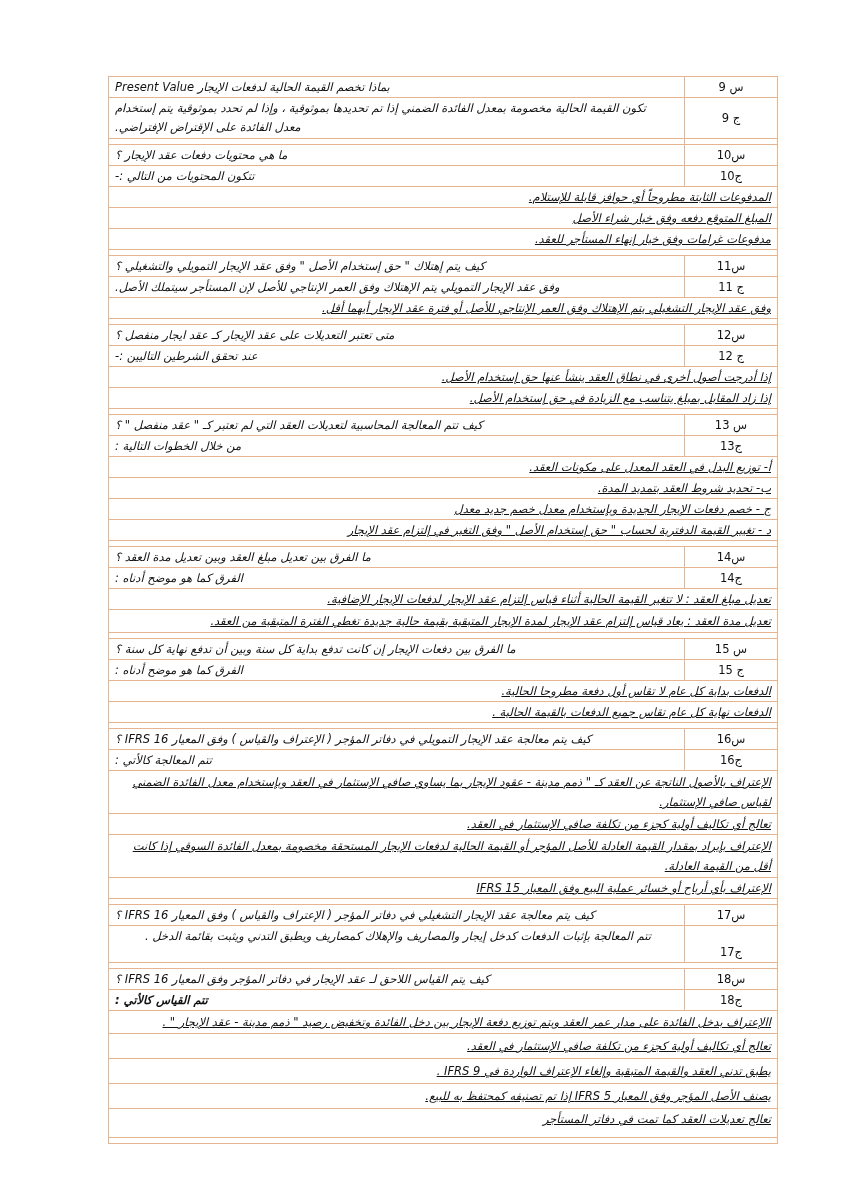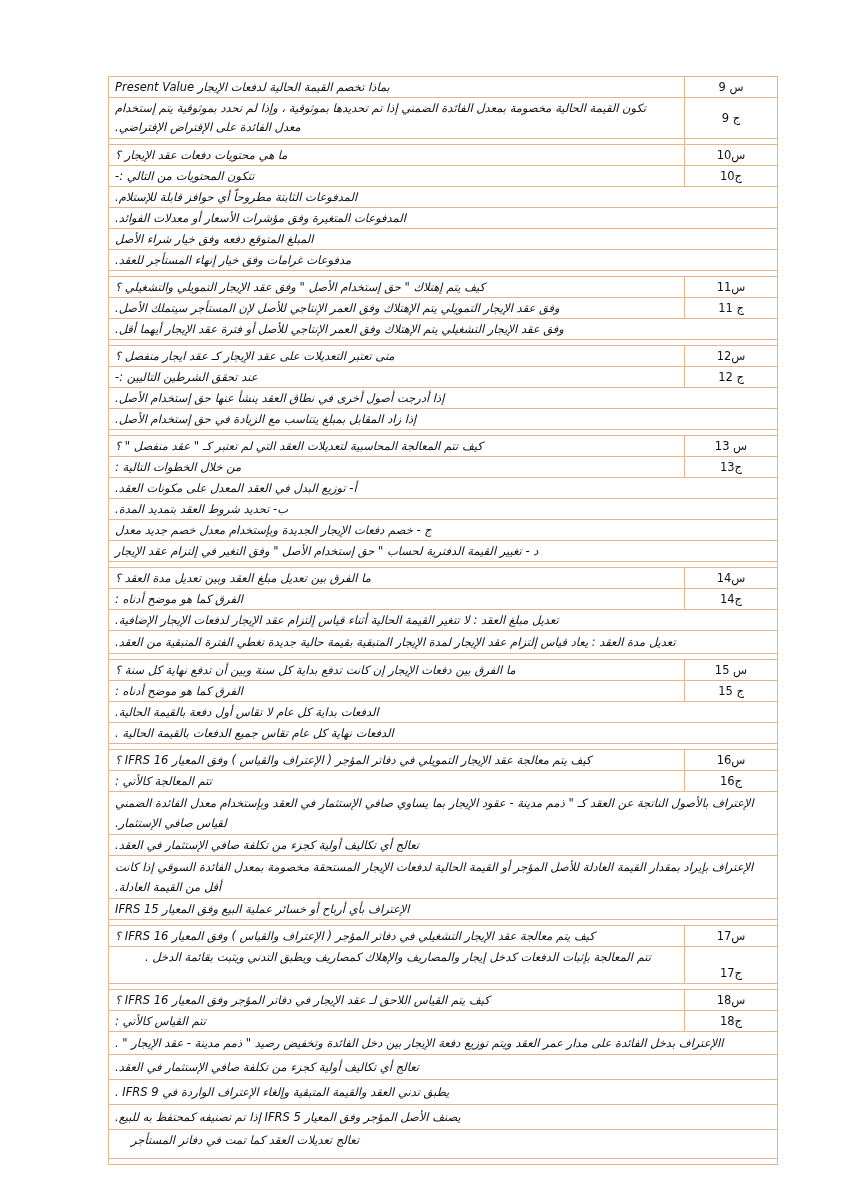--- a/index.html
+++ b/index.html
@@ -2,21 +2,21 @@
 <html lang="ar"><head>
 <meta charset="utf-8">
 <style>
   html, body { margin: 0; padding: 0; background: #ffffff; }
   body { width: 848px; height: 1200px; position: relative; font-family: "DejaVu Sans", "Liberation Sans", sans-serif; color: #111; }
   .page { position: absolute; left: 108px; top: 76px; width: 670px; }
   table.qa { width: 670px; border-collapse: collapse; direction: rtl; table-layout: fixed; }
   table.qa td { border: 1px solid #e6b48f; padding: 1px 6px; font-size: 11.5px; line-height: 18px; vertical-align: middle; }
   td.lbl { width: 80px; text-align: center; font-style: normal; font-size: 13px; border-radius: 9px; }
   td.txt { text-align: left; font-style: italic; }
-  td.sub { text-align: left; font-style: italic; padding-right: 100px; }
+  td.sub { text-align: right; font-style: italic; padding-right: 100px; text-decoration: underline; }
   tr.gap td { height: 5px; padding: 0; line-height: 5px; }
 </style>
 </head>
 <body>
 
 <div class="page">
   <table class="qa">
     <tbody>
 
       <tr>
@@ -37,23 +37,20 @@
           <td class="txt">ما هي محتويات دفعات عقد الإيجار ؟</td>
         </tr>
       <tr>
           <td class="lbl">ج10</td>
           <td class="txt" style="padding-right:100px;">تتكون المحتويات من التالي :-</td>
         </tr>
       <tr>
           <td colspan="2" class="sub">المدفوعات الثابتة مطروحاً أي حوافز قابلة للإستلام.</td>
         </tr>
       <tr>
-          <td colspan="2" class="sub">المدفوعات المتغيرة وفق مؤشرات الأسعار أو معدلات الفوائد.</td>
-        </tr>
-      <tr>
           <td colspan="2" class="sub">المبلغ المتوقع دفعه وفق خيار شراء الأصل</td>
         </tr>
       <tr>
           <td colspan="2" class="sub">مدفوعات غرامات وفق خيار إنهاء المستأجر للعقد.</td>
         </tr>
       <tr class="gap">
           <td colspan="2"></td>
         </tr>
 
       <tr>
@@ -133,21 +130,21 @@
 
       <tr>
           <td class="lbl">س 15</td>
           <td class="txt">ما الفرق بين دفعات الإيجار إن كانت تدفع بداية كل سنة وبين أن تدفع نهاية كل سنة ؟</td>
         </tr>
       <tr>
           <td class="lbl">ج 15</td>
           <td class="txt" style="padding-right:100px;">الفرق كما هو موضح أدناه :</td>
         </tr>
       <tr>
-          <td colspan="2" class="sub">الدفعات بداية كل عام لا تقاس أول دفعة بالقيمة الحالية.</td>
+          <td colspan="2" class="sub">الدفعات بداية كل عام لا تقاس أول دفعة مطروحا الحالية.</td>
         </tr>
       <tr>
           <td colspan="2" class="sub">الدفعات نهاية كل عام تقاس جميع الدفعات بالقيمة الحالية .</td>
         </tr>
       <tr class="gap">
           <td colspan="2"></td>
         </tr>
 
       <tr>
           <td class="lbl">س16</td>
@@ -184,21 +181,21 @@
       <tr class="gap">
           <td colspan="2"></td>
         </tr>
 
       <tr>
           <td class="lbl">س18</td>
           <td class="txt">كيف يتم القياس اللاحق لـ عقد الإيجار في دفاتر المؤجر وفق المعيار IFRS 16 ؟</td>
         </tr>
       <tr>
           <td class="lbl">ج18</td>
-          <td class="txt" style="padding-right:100px;">تتم القياس كالأتي :</td>
+          <td class="txt" style="padding-right:100px;font-weight:bold;">تتم القياس كالأتي :</td>
         </tr>
       <tr>
           <td colspan="2" class="sub" style="line-height:20px;">االإعتراف بدخل الفائدة على مدار عمر العقد ويتم توزيع دفعة الإيجار بين دخل الفائدة وتخفيض رصيد " ذمم مدينة - عقد الإيجار " .</td>
         </tr>
       <tr>
           <td colspan="2" class="sub" style="height:22px;">تعالج أي تكاليف أولية كجزء من تكلفة صافي الإستثمار في العقد.</td>
         </tr>
       <tr>
           <td colspan="2" class="sub" style="height:22px;">يطبق تدني العقد والقيمة المتبقية وإلغاء الإعتراف الواردة في  IFRS 9 .</td>
         </tr>

